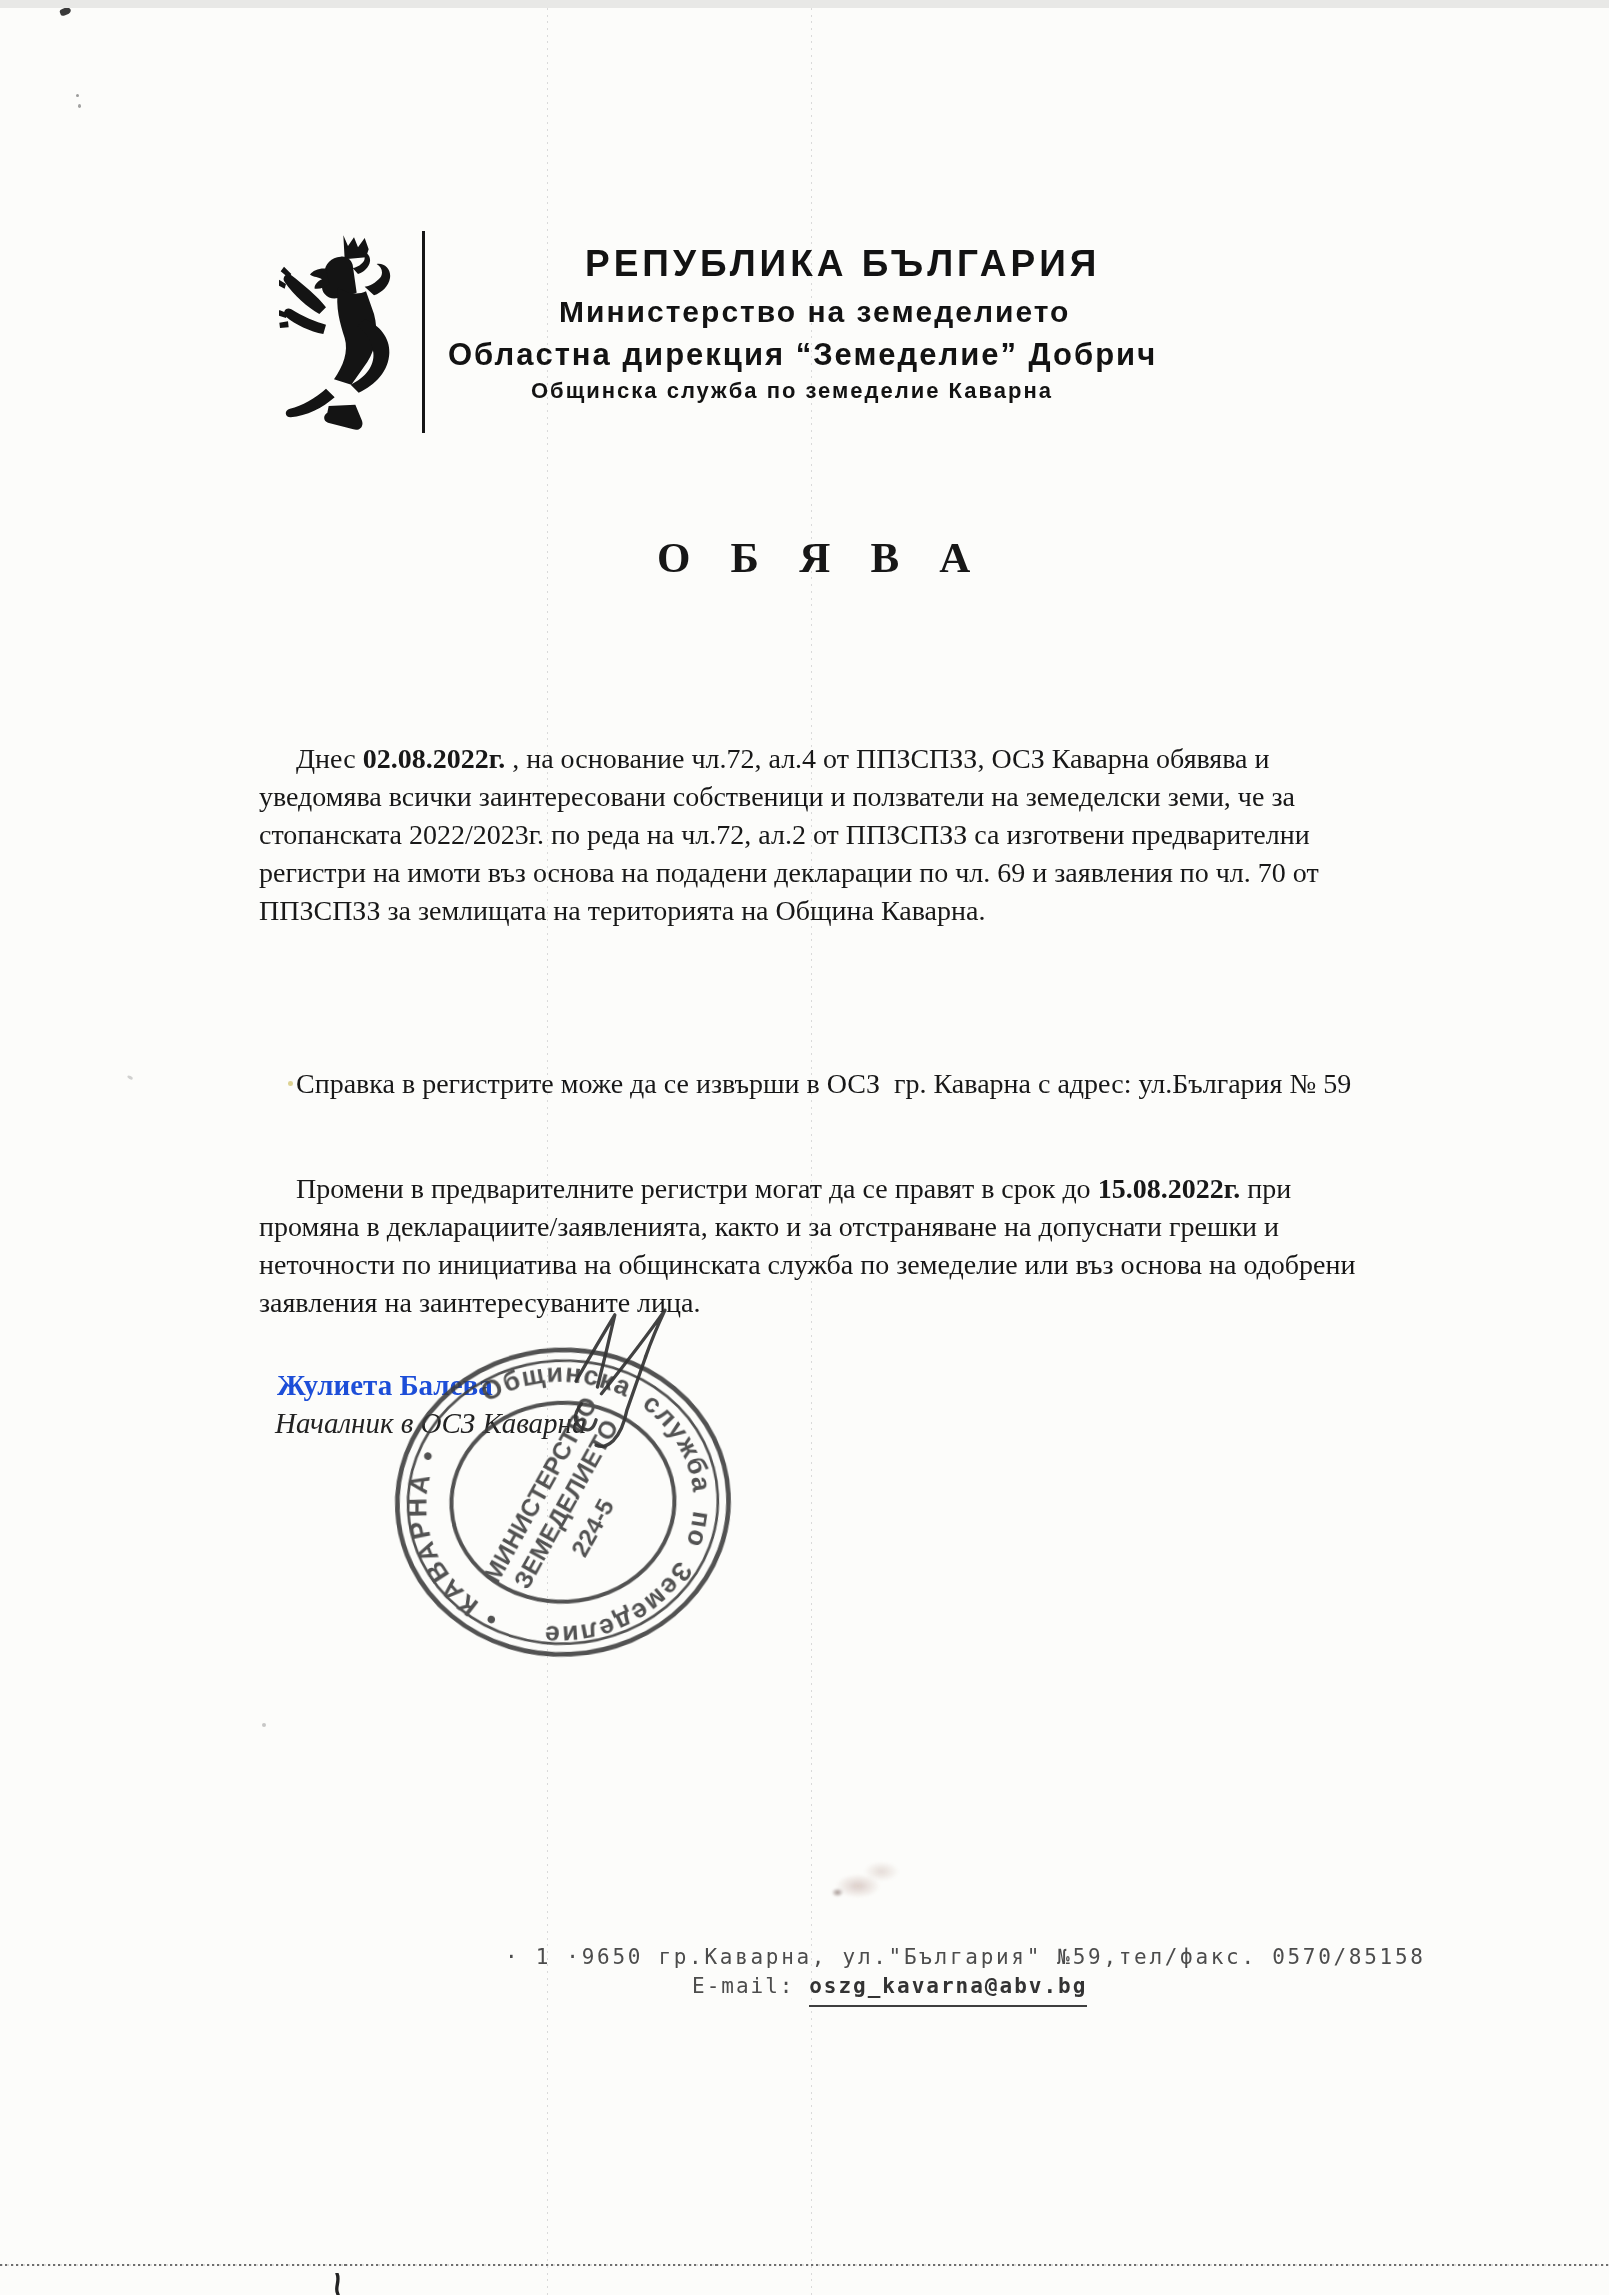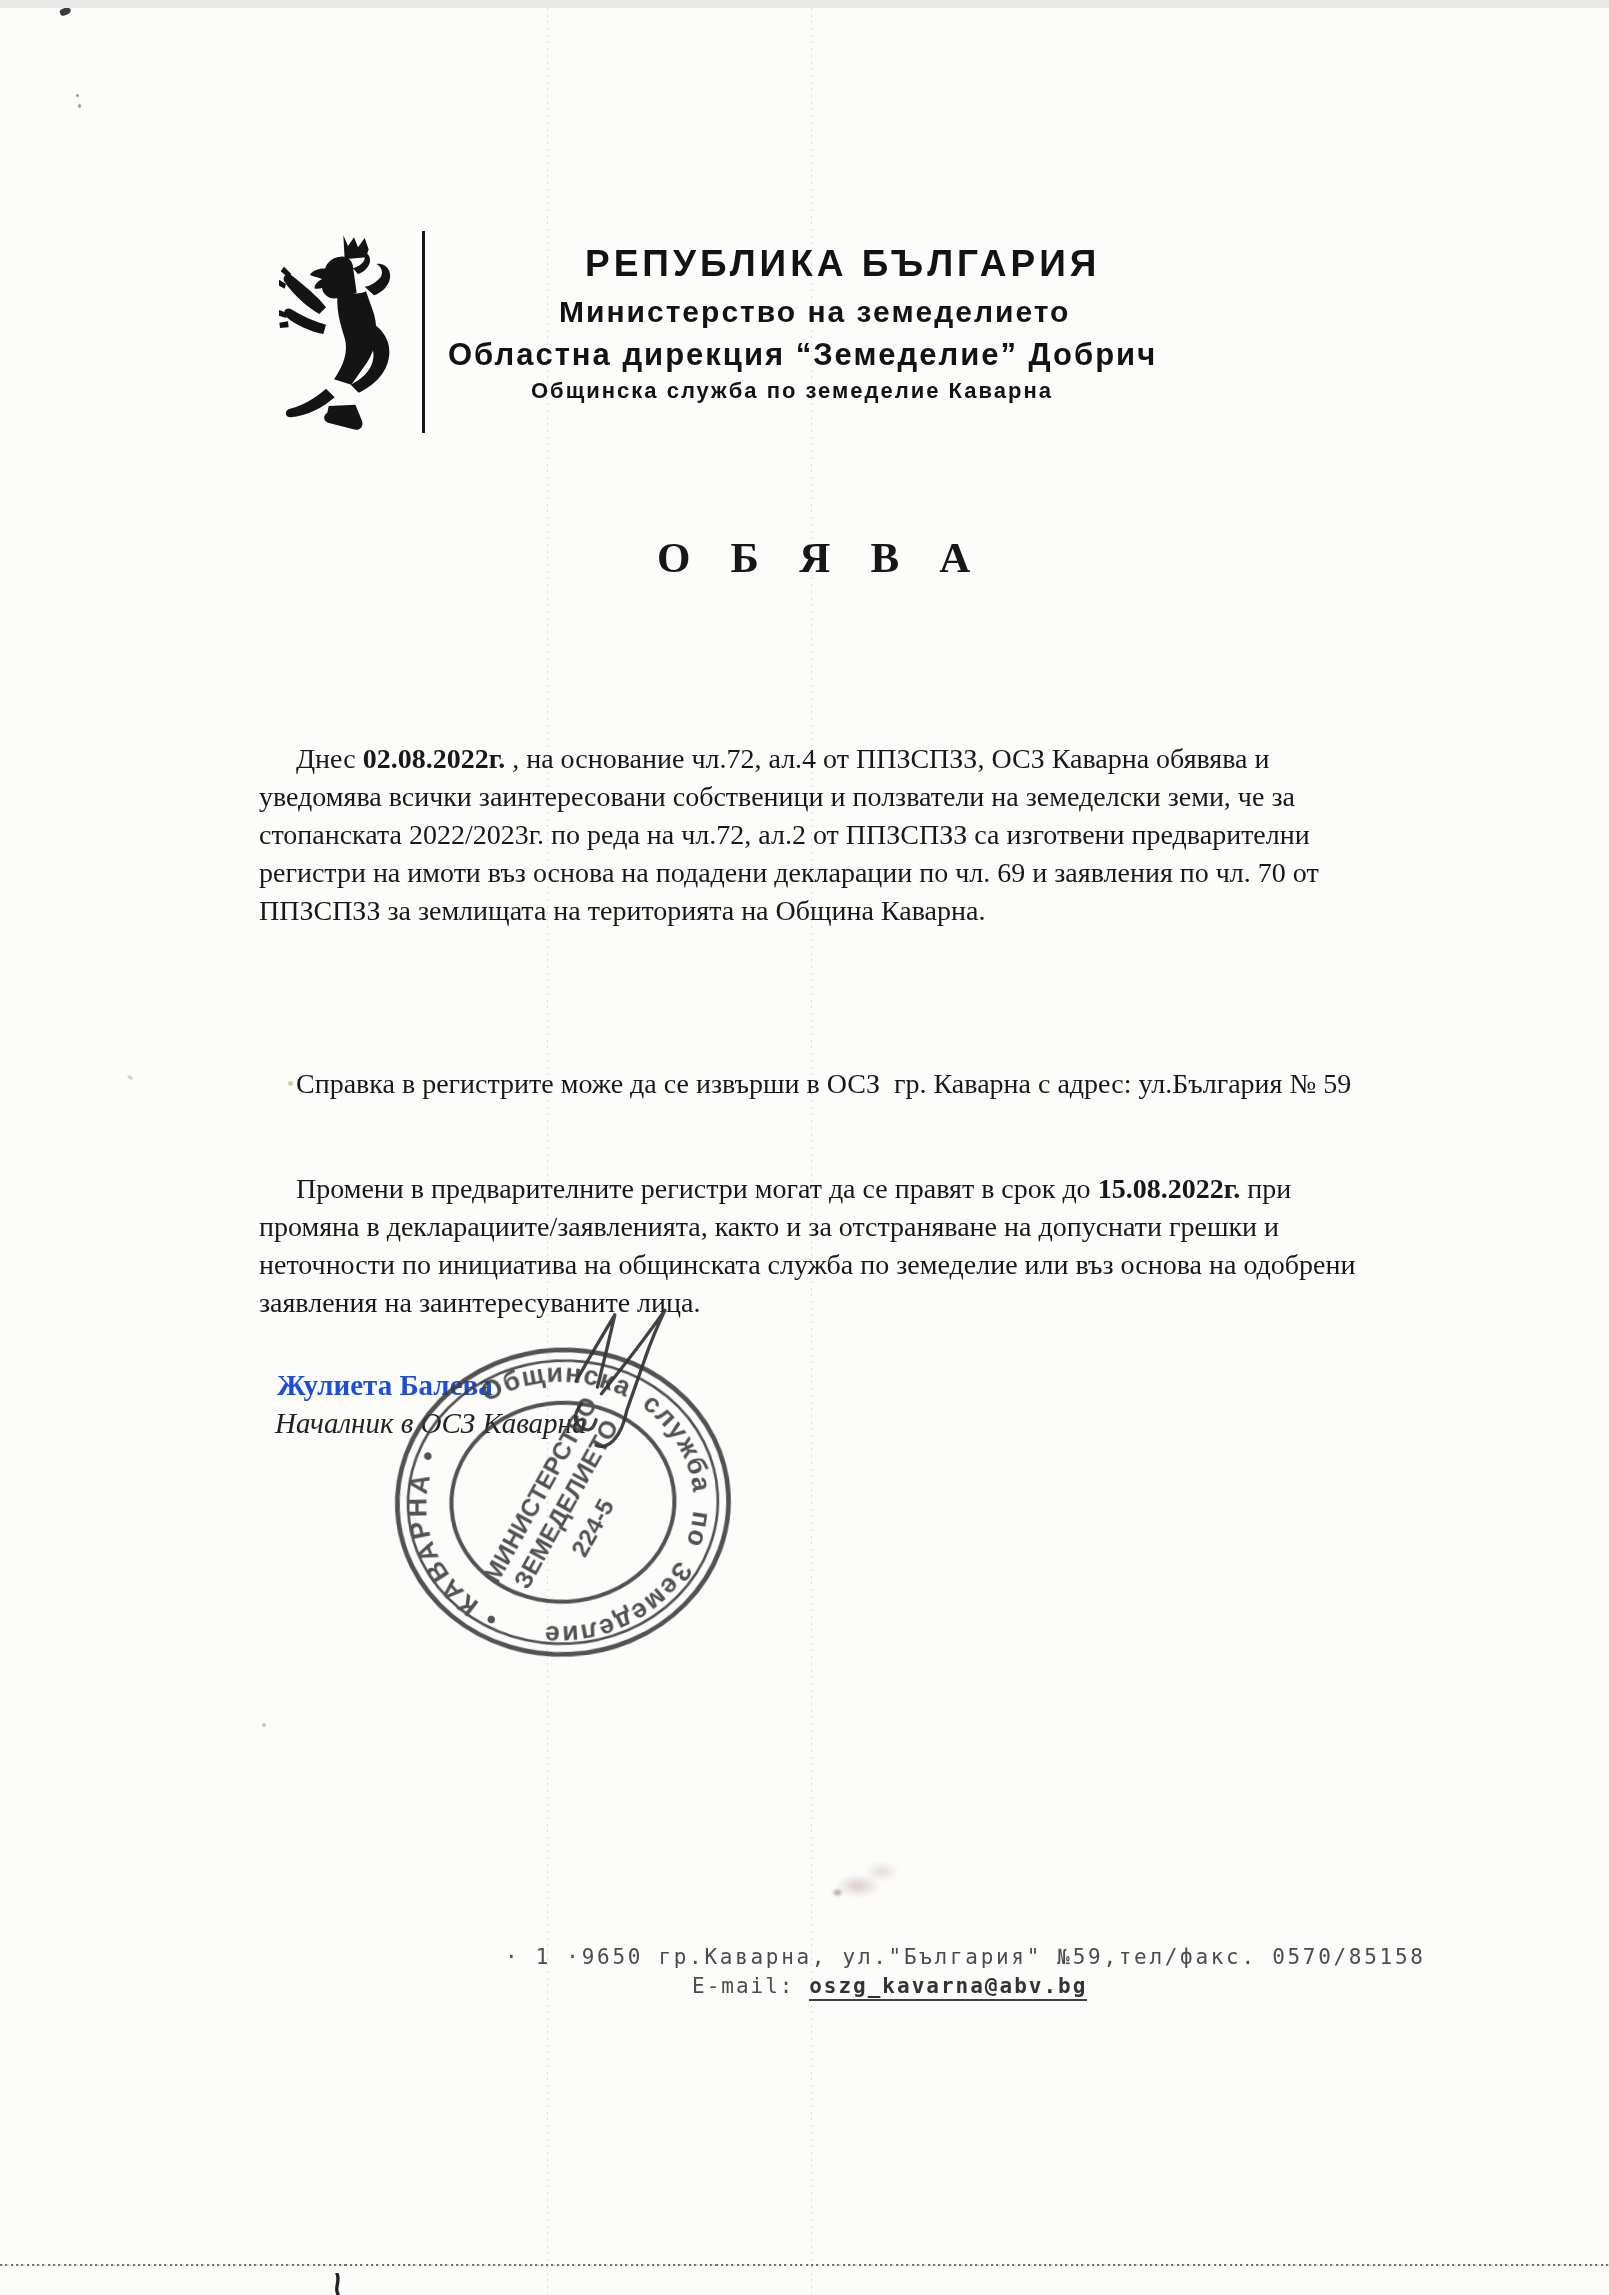--- a/index.html
+++ b/index.html
@@ -41,21 +41,21 @@
   .sig-role{position:absolute;left:275px;top:1399px;font-size:29px;font-style:italic;color:#222;filter:blur(0.2px);}
   .stamp{position:absolute;left:392px;top:1339px;width:342px;height:313px;opacity:.88;filter:blur(0.3px);transform:rotate(-3deg);}
   .pen-signature{position:absolute;left:560px;top:1294px;width:127px;height:164px;}
   
   .footer-line{
     position:absolute;font-family:"DejaVu Sans Mono", monospace;
     color:#4c4c4c;white-space:pre;filter:blur(0.2px);
   }
   .footer-address{left:505px;top:1937px;font-size:21px;letter-spacing:2.7px;}
   .footer-email{left:692px;top:1966px;font-size:21px;letter-spacing:2px;}
-  .footer-email .email{font-weight:bold;color:#333;border-bottom:2px solid #3f3f3f;padding-bottom:1px;}
+  .footer-email .email{font-weight:bold;color:#333;border-bottom:2px solid #3f3f3f;padding-bottom:7px;}
   
   .fold{position:absolute;top:0;width:1.3px;height:2295px;
     background:repeating-linear-gradient(180deg, rgba(60,60,70,.18) 0 2px, transparent 2px 6.7px);}
   .fold-a{left:547px;}
   .fold-b{left:811px;}
   .scan-bottom-line{position:absolute;left:0;top:2256px;width:1610px;height:2px;
     background:repeating-linear-gradient(90deg, rgba(35,35,35,.65) 0 2px, rgba(35,35,35,.15) 2px 3.3px, transparent 3.3px 5.3px);}
   .speck{position:absolute;border-radius:50%;}
   .speck-top{left:60px;top:0;width:10.7px;height:7.4px;background:#3a3a3a;border-radius:40% 60% 60% 40%;transform:rotate(-20deg);}
   .speck-colon1{left:76px;top:86px;width:3.3px;height:3.3px;background:rgba(90,90,90,.6);}

